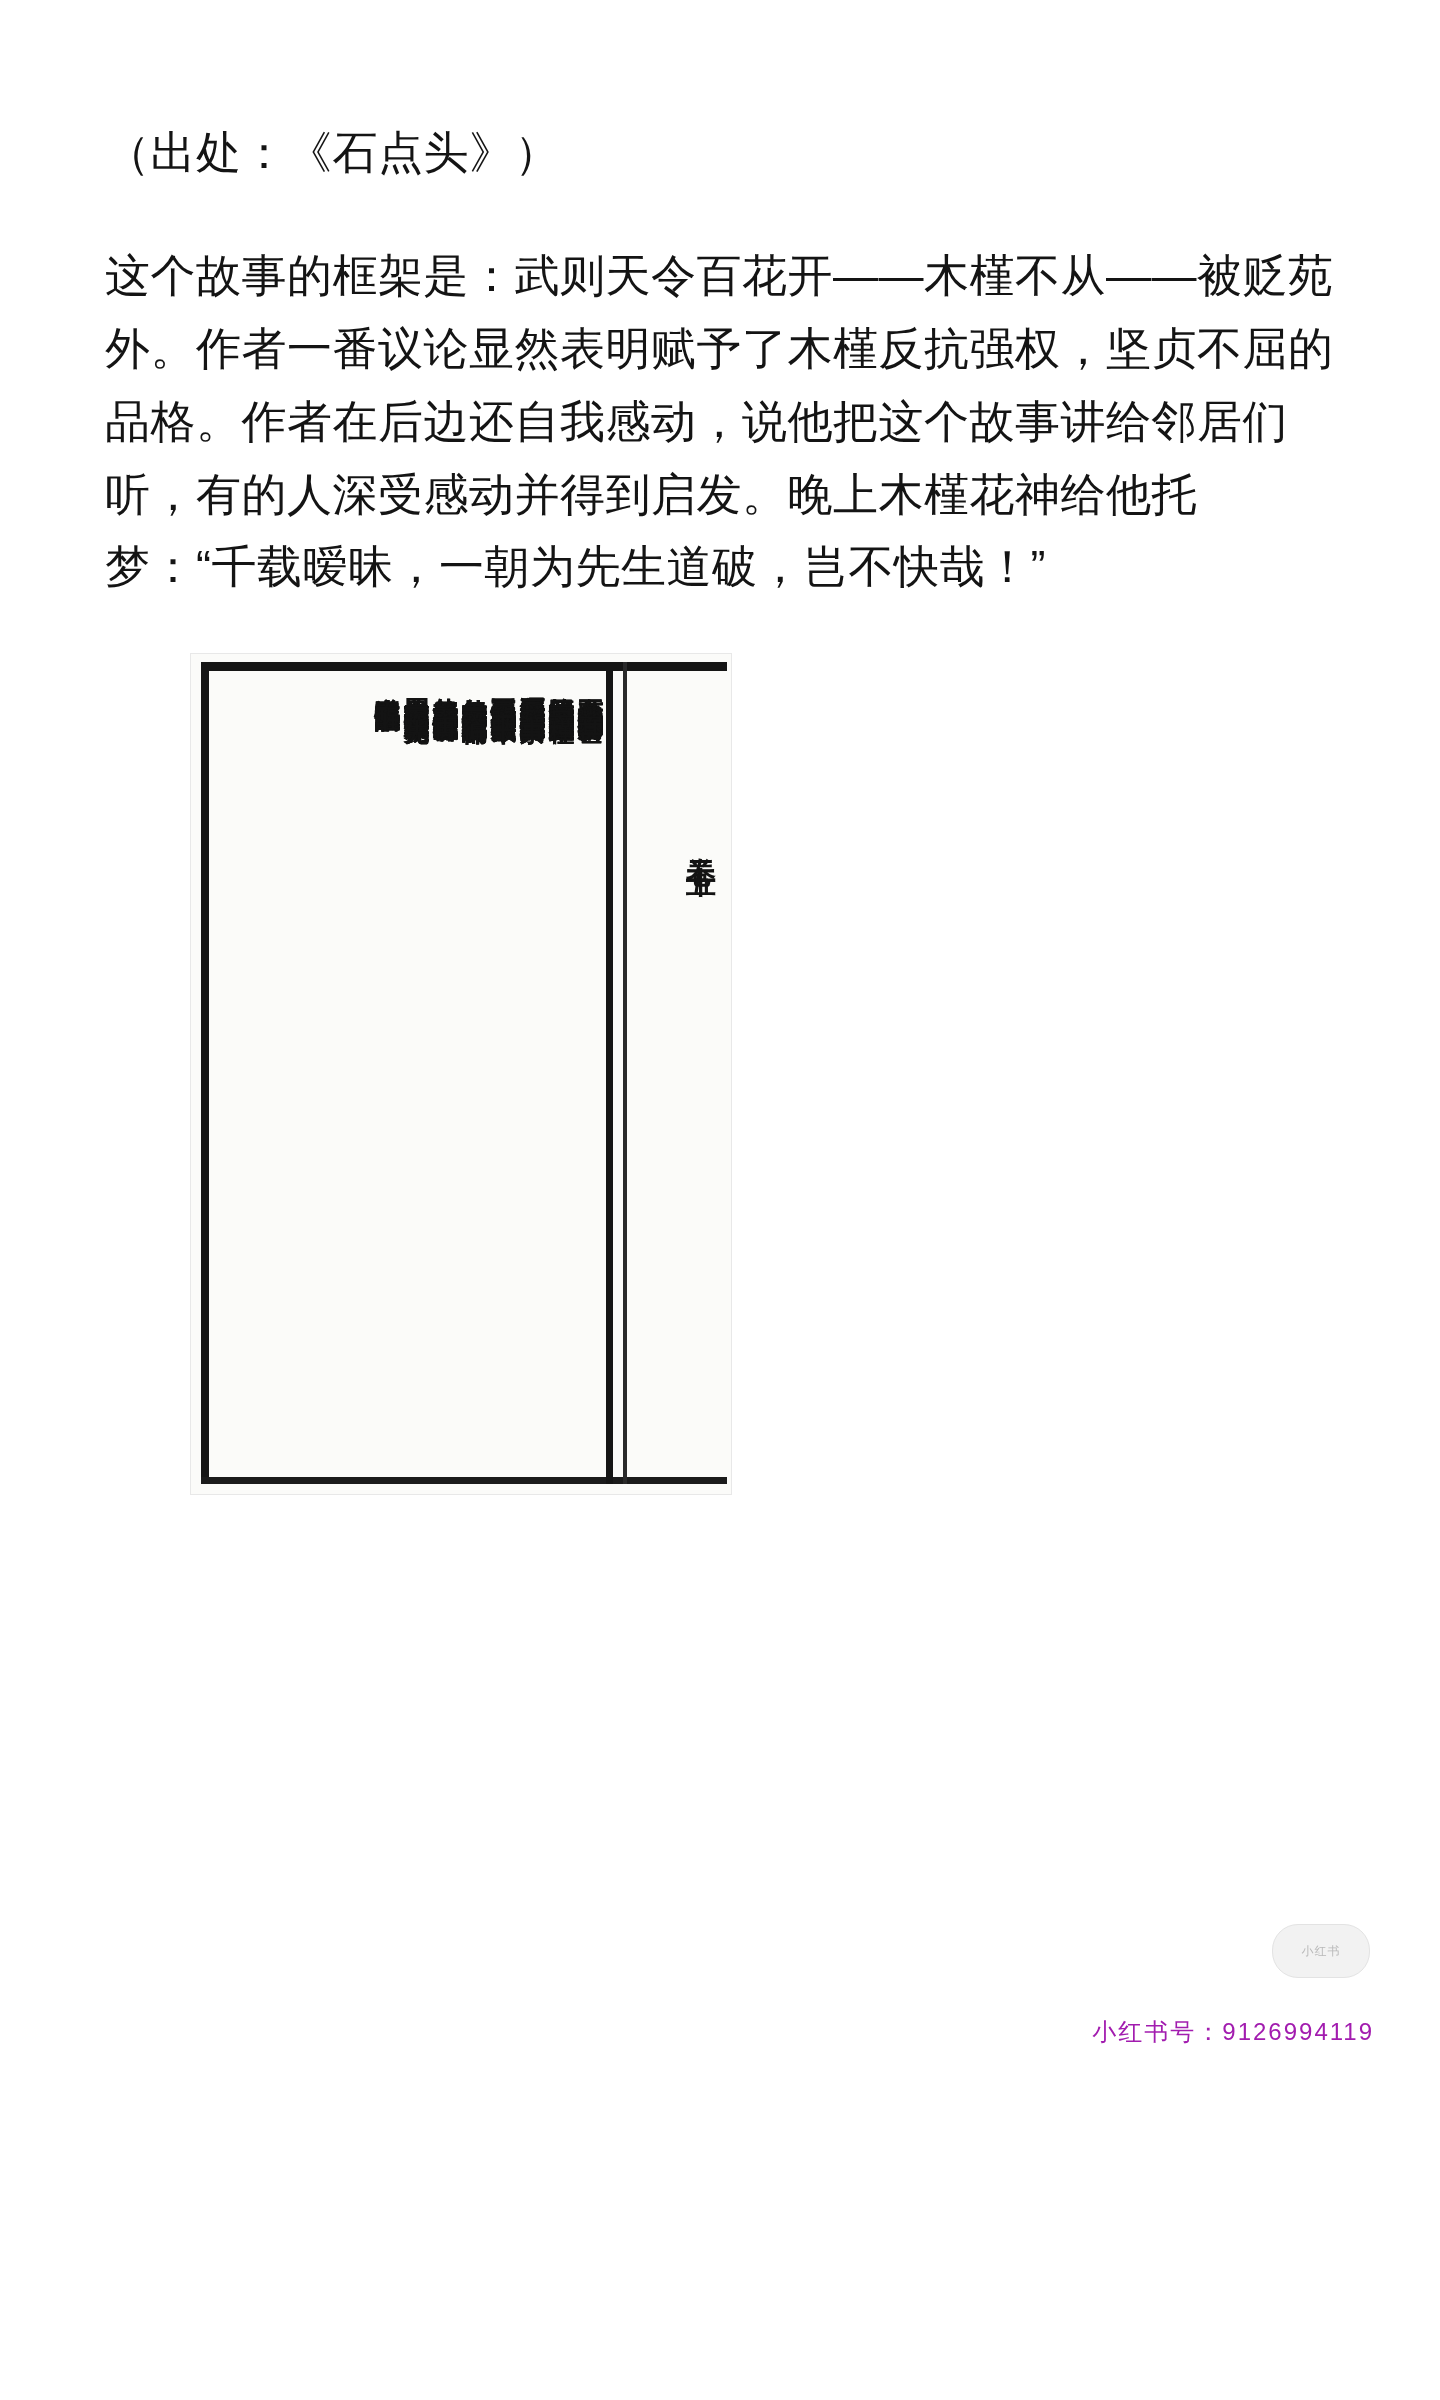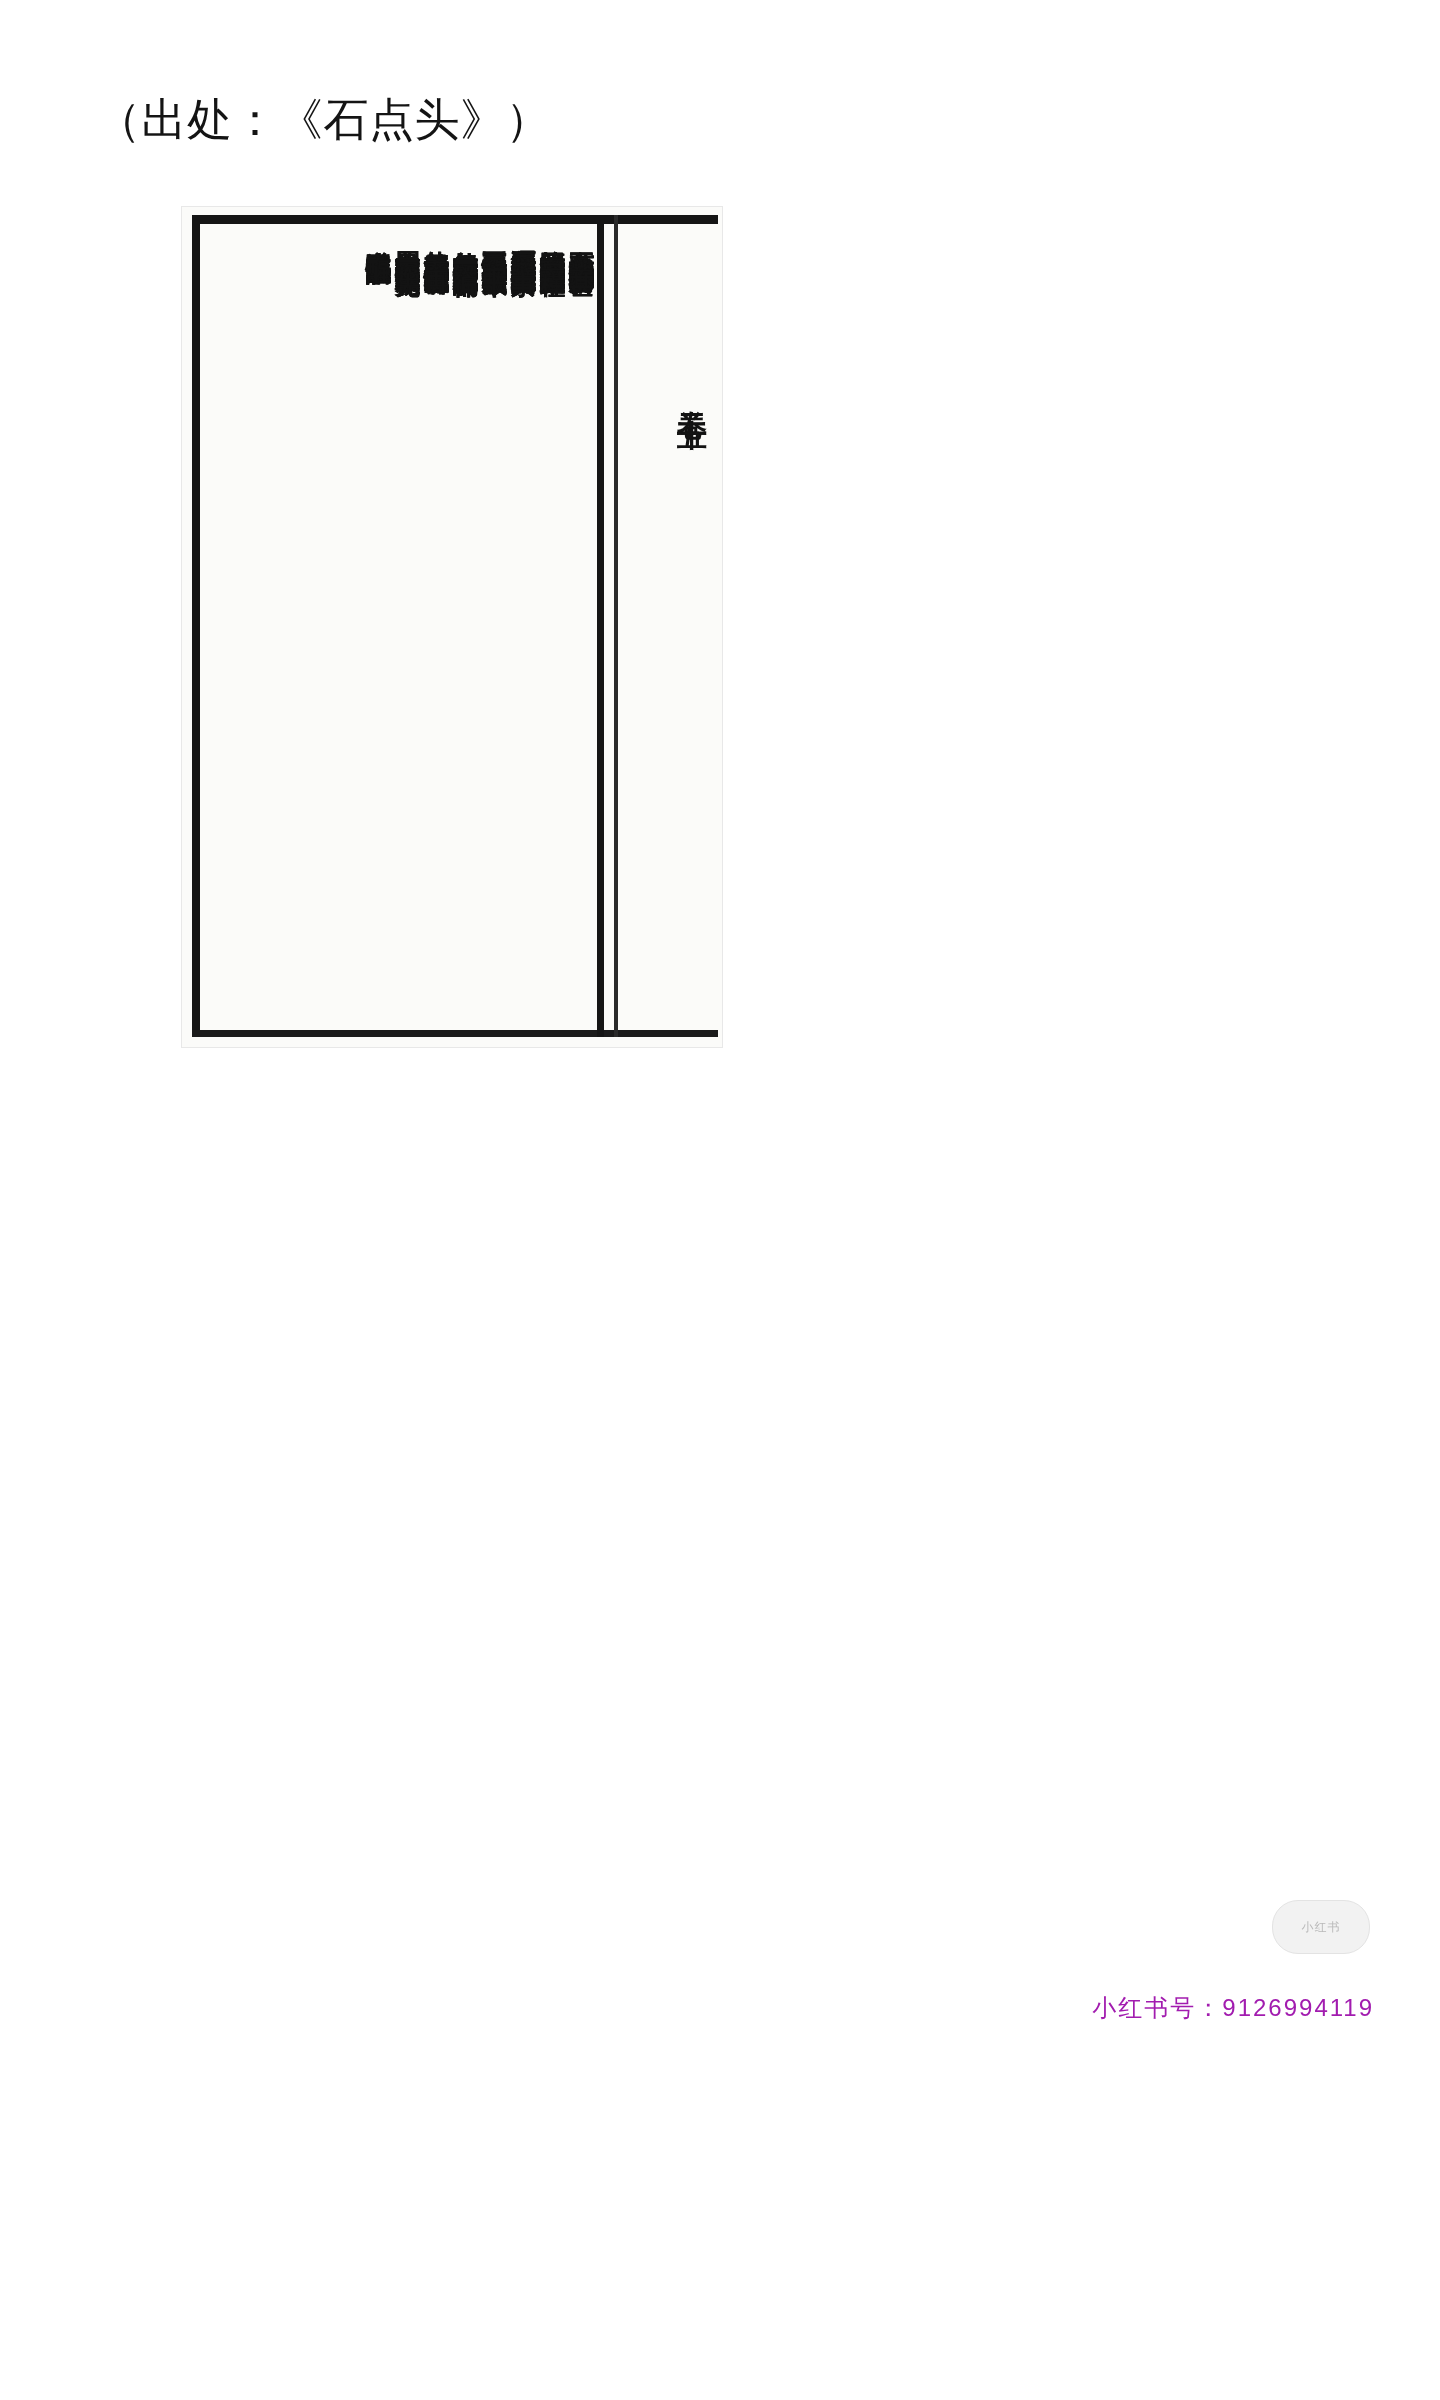--- a/index.html
+++ b/index.html
@@ -11,23 +11,24 @@
     width: 1440px;
     height: 2400px;
     font-family: "Liberation Sans", sans-serif;
     color: #111111;
     overflow: hidden;
     position: relative;
   }
   .page {
     width: 1440px;
     height: 2072px;
-    padding: 0;
+    padding: 9px;
     box-sizing: border-box;
     position: relative;
+    margin-top: 24px;
   }
   .content {
     padding: 84px 96px 0 96px;
   }
   .para {
     font-size: 45px;
     line-height: 1.62;
     letter-spacing: 0.5px;
     margin: 0 0 44px 0;
     text-align: left;
@@ -154,20 +155,21 @@
 </style>
 </head>
 <body>
 
 <div class="page">
   <div class="content">
 
     <p class="para source">（出处：《石点头》）</p>
 
 
+    <p class="para">这个故事的框架是：武则天令百花开——木槿不从——被贬苑外。作者一番议论显然表明赋予了木槿反抗强权，坚贞不屈的品格。作者在后边还自我感动，说他把这个故事讲给邻居们听，有的人深受感动并得到启发。晚上木槿花神给他托梦：“千载暧昧，一朝为先生道破，岂不快哉！”</p>
 
     <div class="scan-wrap">
       <div class="scan">
         <div class="frame-top"></div>
         <div class="frame-left"></div>
         <div class="frame-bottom"></div>
         <div class="frame-right"></div>
         <div class="frame-right2"></div>
 
         <div class="cols">

